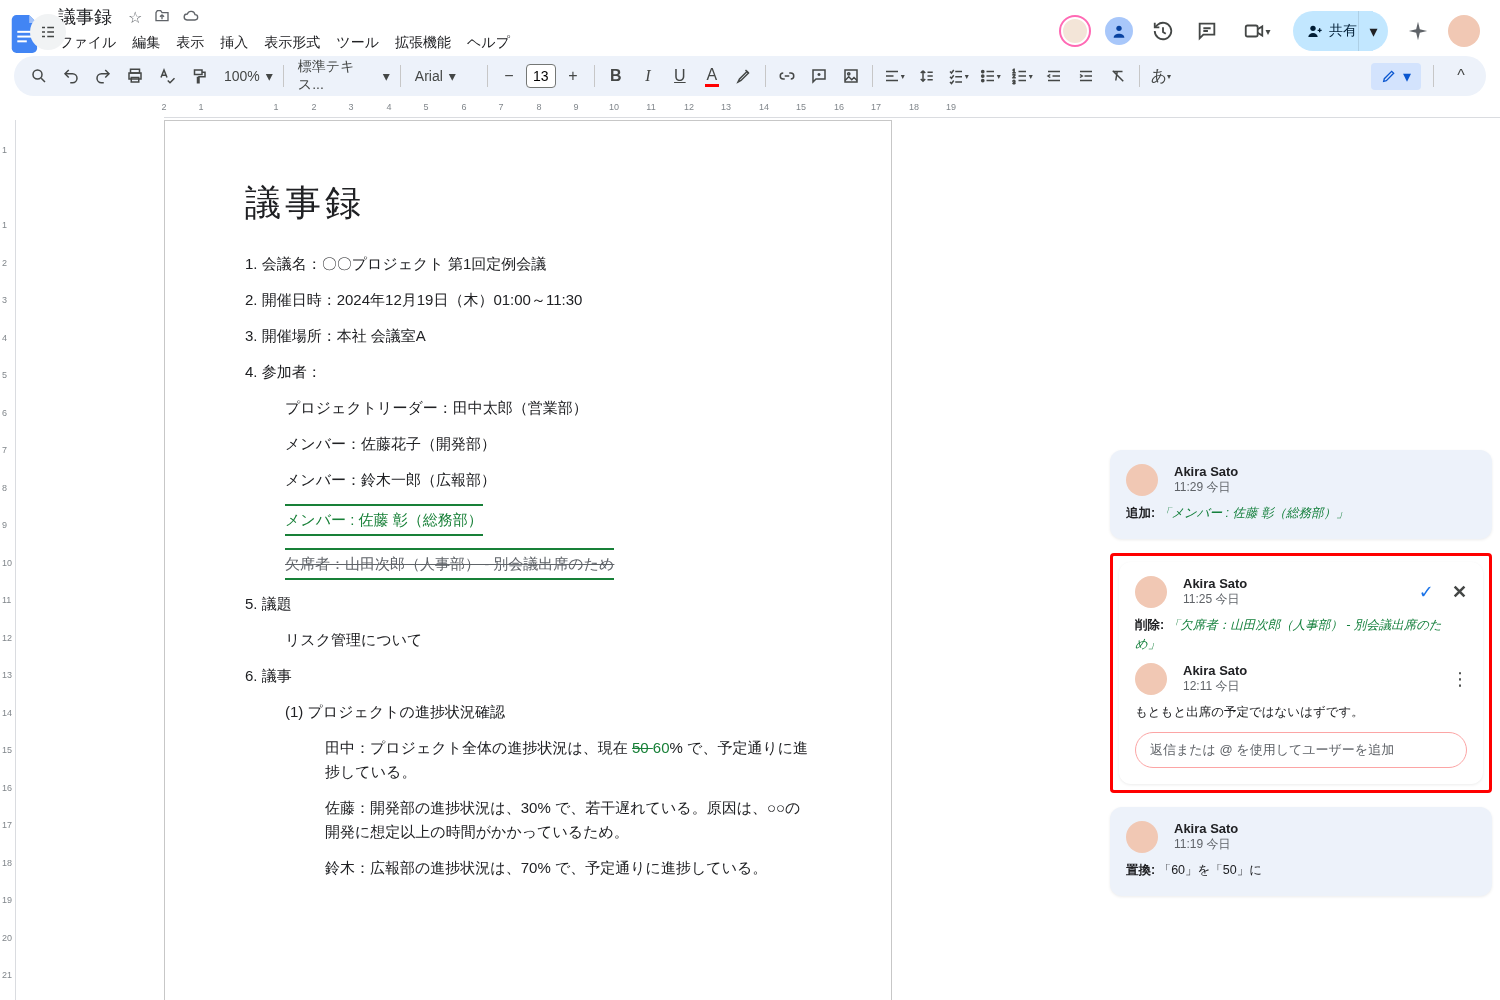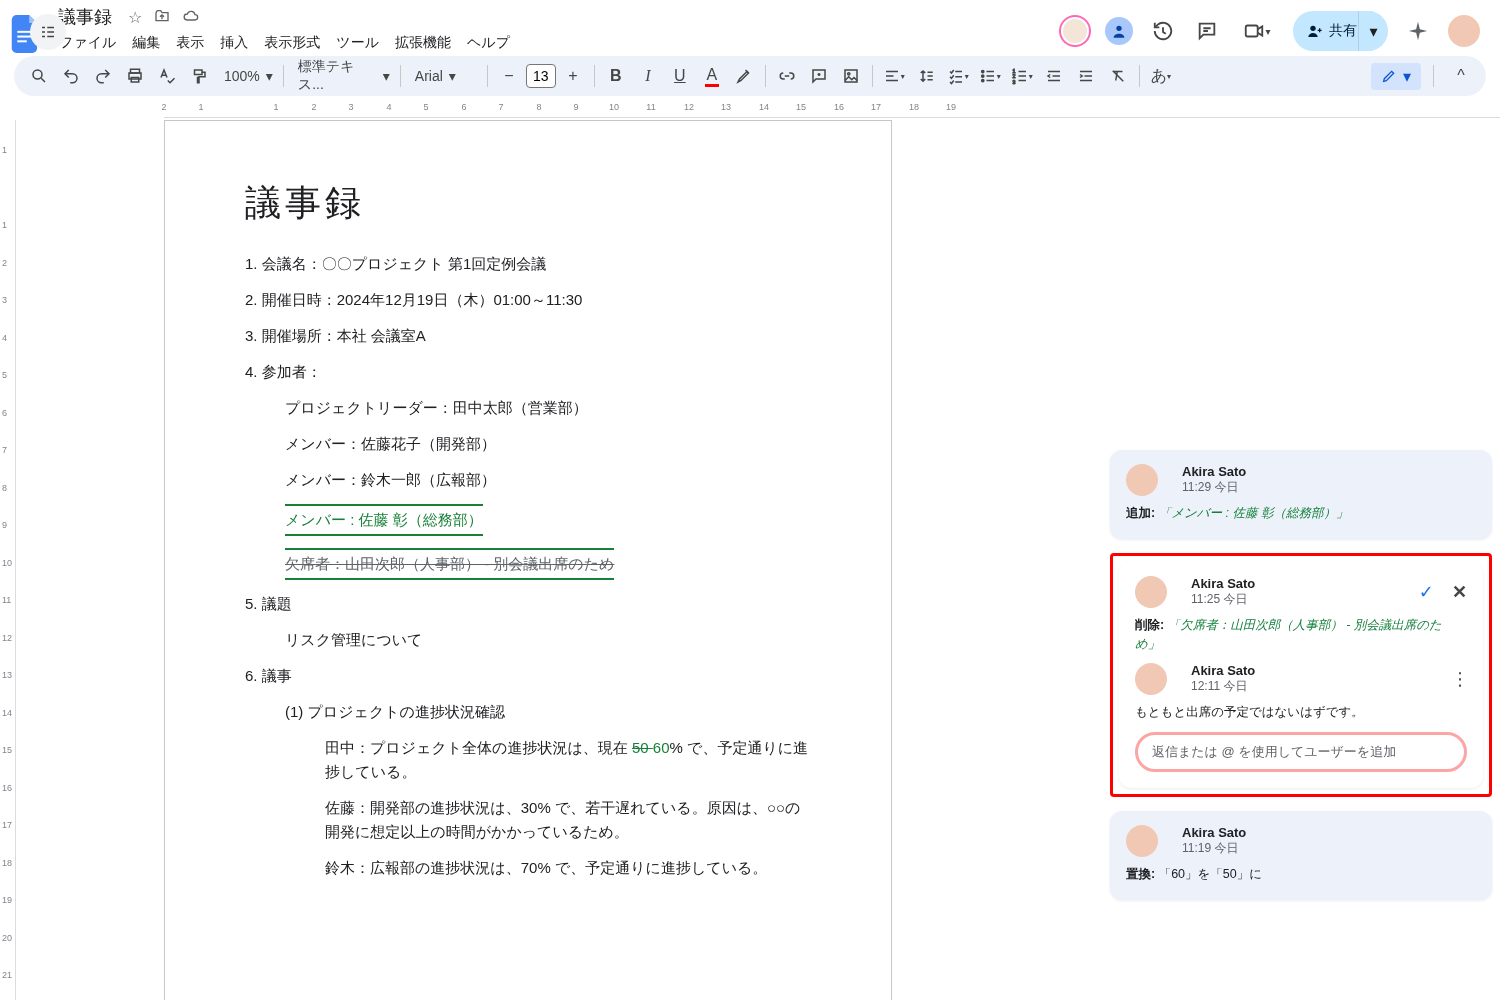--- a/index.html
+++ b/index.html
@@ -49,32 +49,32 @@
   .suggest-add { color:#188038; border-top:2px solid #188038; border-bottom:2px solid #188038; display:inline-block; padding:2px 0;}
   .suggest-add-wrap { position:relative; }
   .suggest-del { color:#5f6368; text-decoration: line-through; border-top:2px solid #188038; border-bottom:2px solid #188038; display:inline-block; padding:2px 0;}
   .num-del { text-decoration:line-through; color:#188038;}
   .num-add { color:#188038;}
   
   .comments-col { width:400px; padding:10px 8px 0 10px; position:relative; display:flex; flex-direction:column; gap:14px; margin-top:320px;}
   .card { background:#edf2fa; border-radius:12px; padding:14px 16px 16px; font-size:13px; box-shadow:0 1px 3px rgba(0,0,0,0.08);}
   .card.active { background:#fff; border-radius:12px; }
   .red-frame { border:3px solid #ff0000; border-radius:4px; padding:6px;}
-  .card-row { display:flex; align-items:center; gap:24px;}
+  .card-row { display:flex; align-items:center; gap:16px;}
   .card-avatar { width:32px; height:32px; border-radius:50%; background:#f1c8b4;}
   .card-name { font-weight:600; font-size:13px;}
   .card-time { font-size:12px; color:#5f6368;}
   .card-actions { margin-left:auto; display:flex; gap:18px; color:#444746;}
   .card-actions .accept { color:#1a73e8; font-size:18px; cursor:pointer;}
   .card-actions .reject { color:#444746; font-size:18px; font-weight:bold; cursor:pointer;}
   .card-body { margin-top:8px; font-size:12.5px; line-height:1.5;}
   .card-body b { font-weight:600;}
   .card-body i { color:#15803d;}
   .reply { margin-top:10px;}
-  .reply-input { margin-top:10px; border:3px solid #fca5a5; border-radius:20px; padding:8px 14px; font-size:13px; color:#5f6368; background:#fff;}
+  .reply-input { margin-top:10px; border:1px solid #fca5a5; border-radius:20px; padding:8px 14px; font-size:13px; color:#5f6368; background:#fff;}
   .more-icon { font-size:18px; color:#444746; letter-spacing:-2px;}
   svg { display:block;}
 </style>
 </head>
 <body>
 
 <div class="top-bar">
   <div class="doc-icon">
     <svg viewBox="0 0 36 48">
         <path fill="#4285f4" d="M6 0h16l10 10v32a6 6 0 0 1-6 6H6a6 6 0 0 1-6-6V6a6 6 0 0 1 6-6z"></path>

